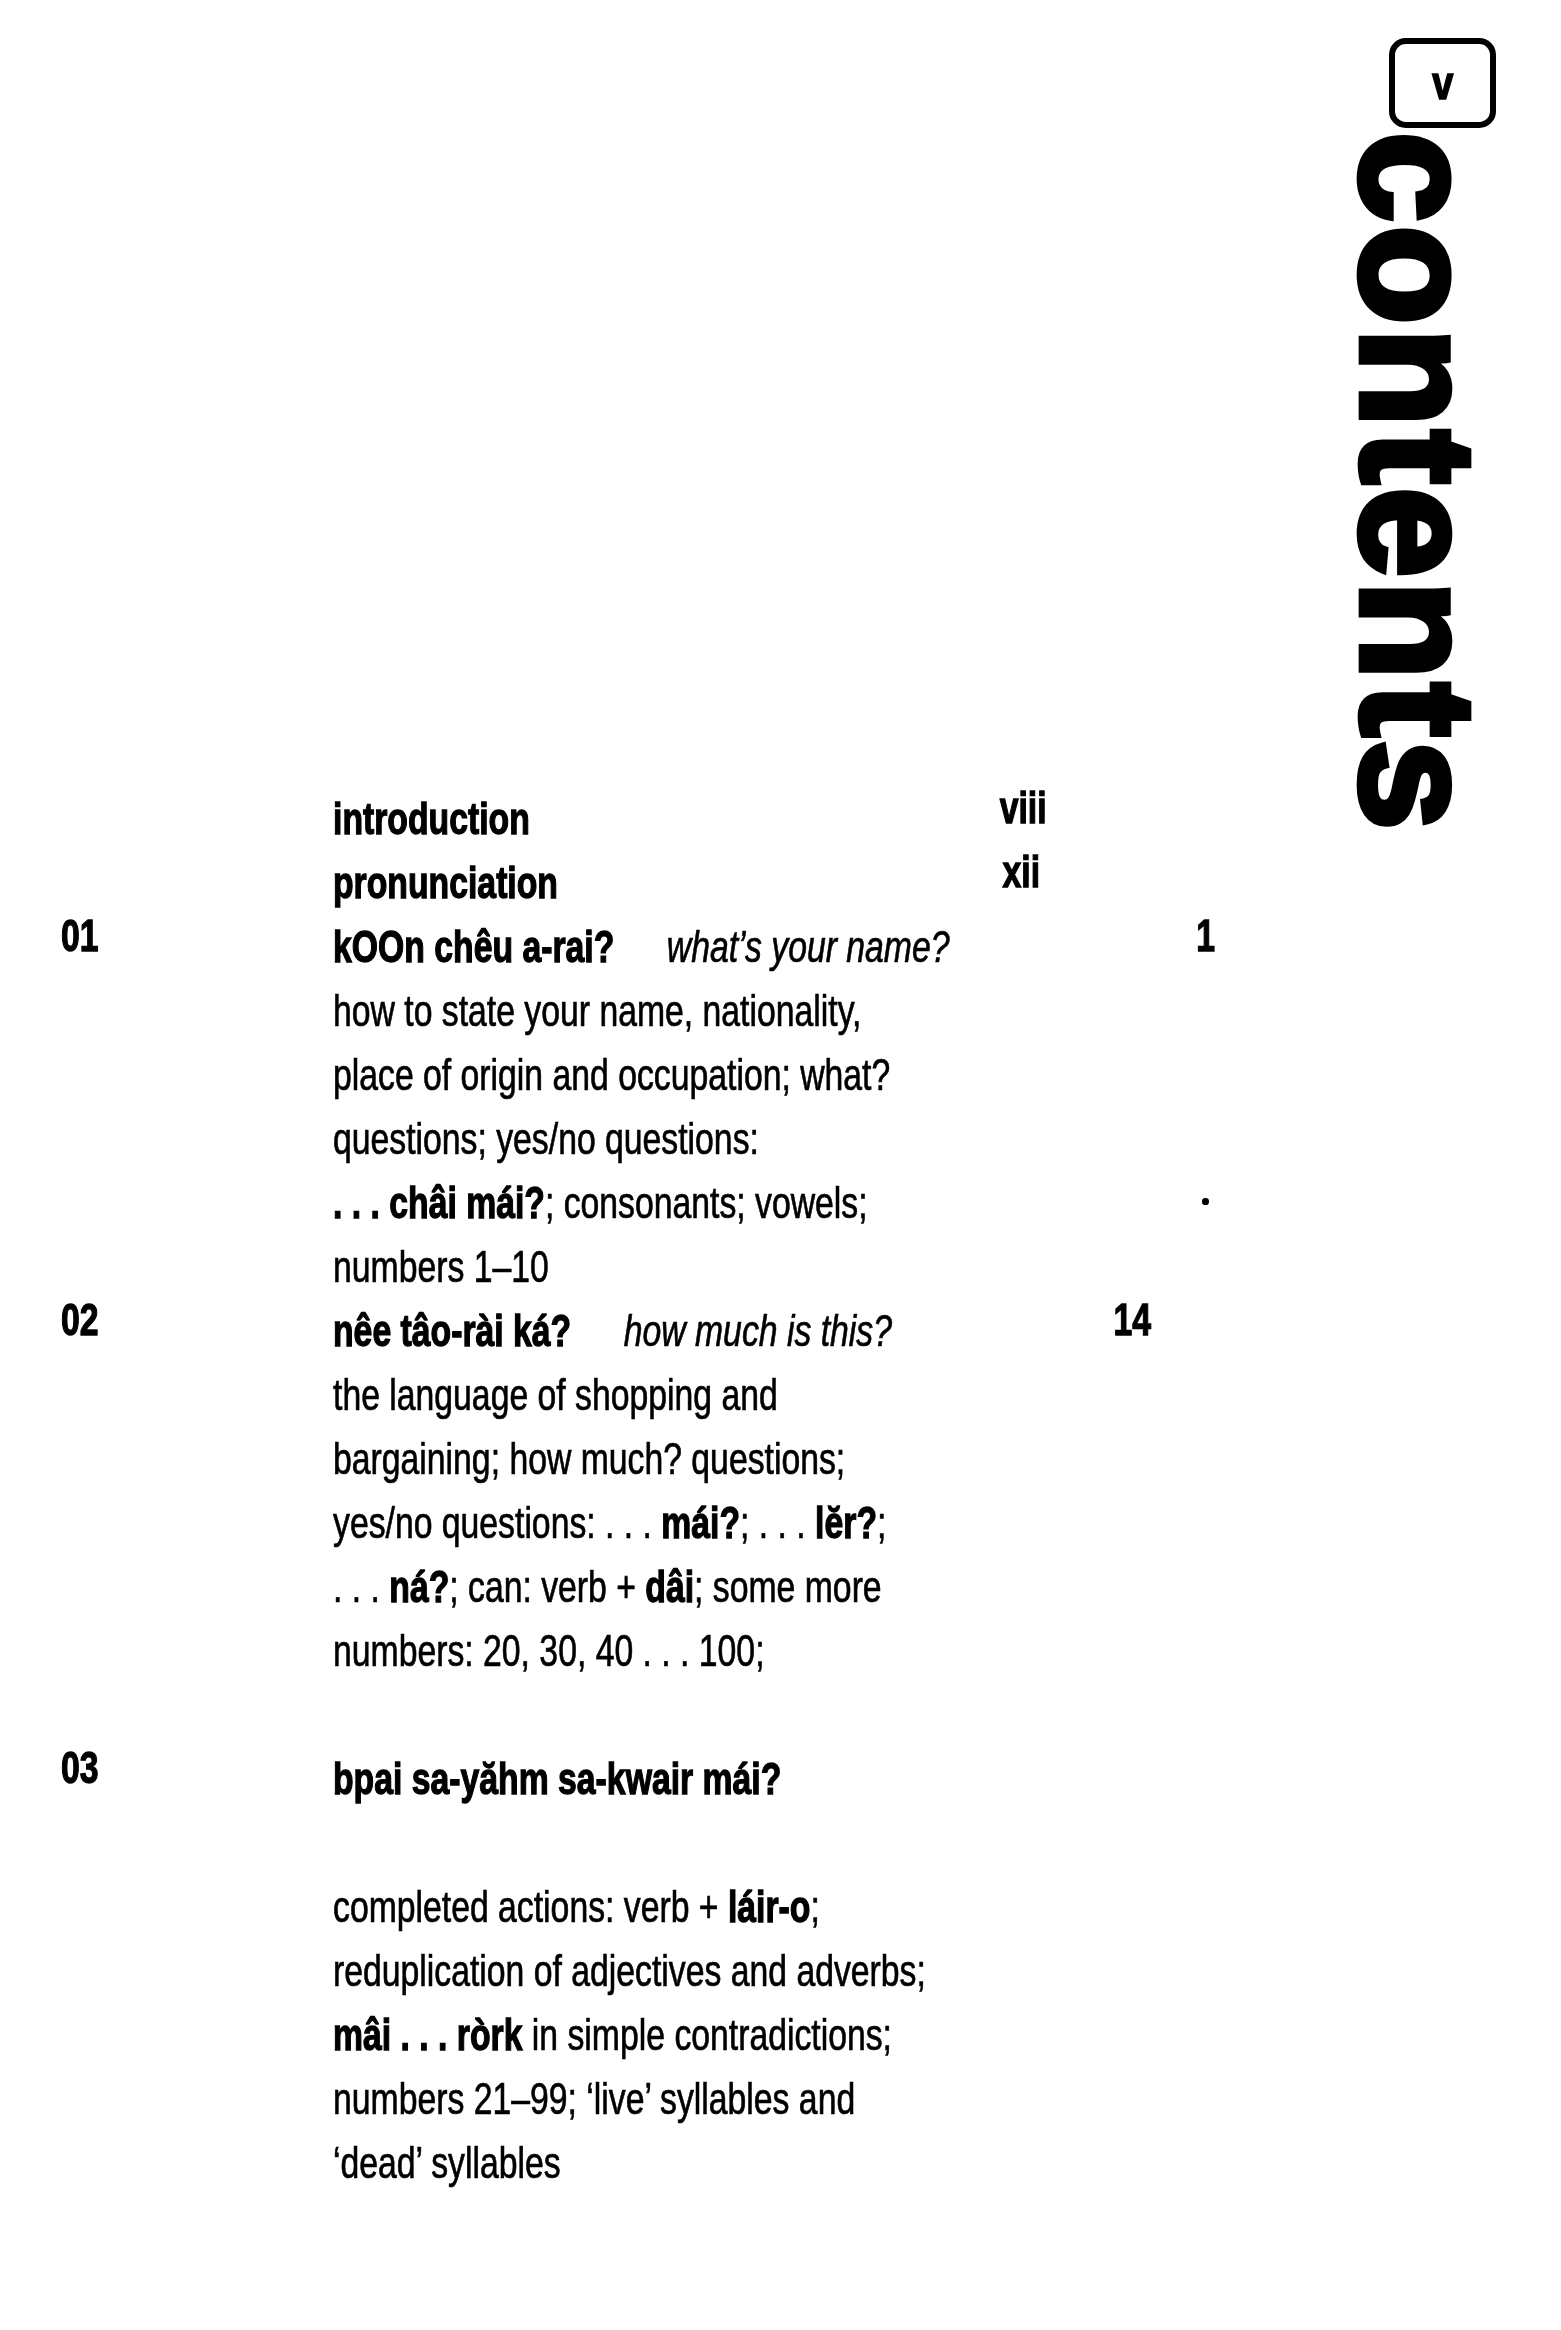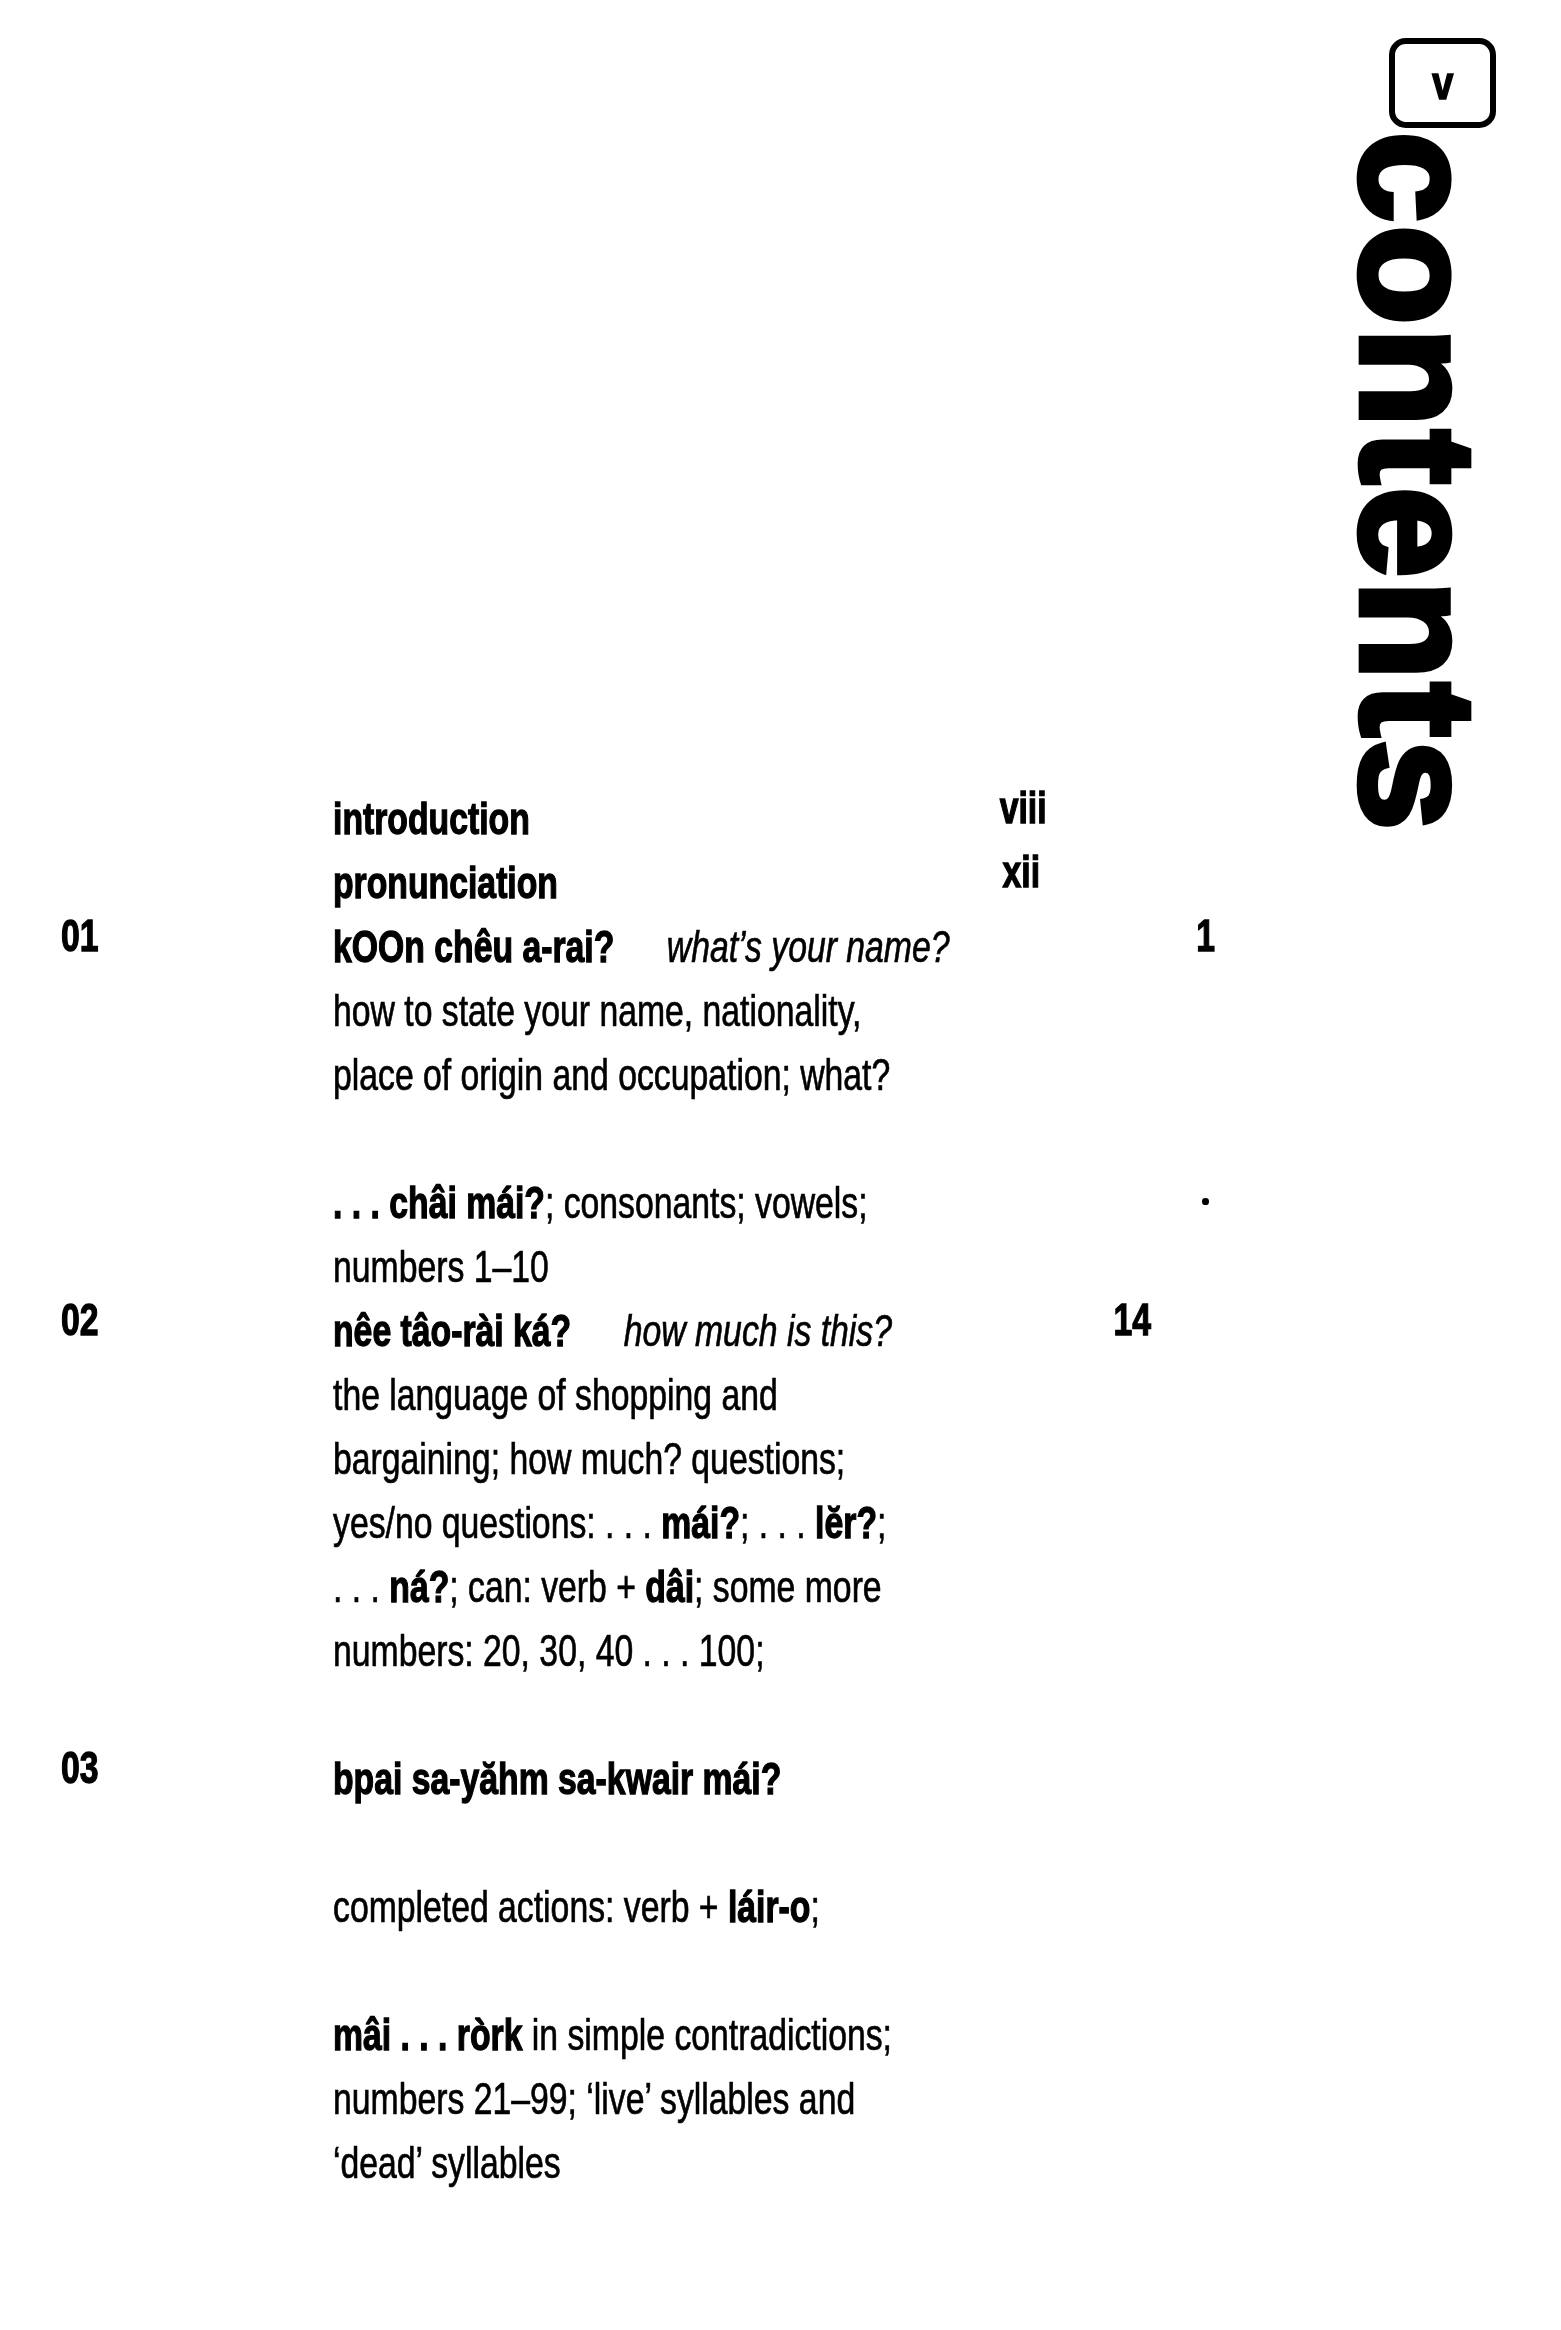--- a/index.html
+++ b/index.html
@@ -109,20 +109,21 @@
         <div class="col-text"><span class="inner"><span class="seg-n">how to state your name, nationality,</span></span></div>
         <div class="col-page"><span class="inner"></span></div>
       </div>
       <div class="row">
         <div class="col-num"><span class="inner"></span></div>
         <div class="col-text"><span class="inner"><span class="seg-n">place of origin and occupation; what?</span></span></div>
         <div class="col-page"><span class="inner"></span></div>
       </div>
       <div class="row">
         <div class="col-num"><span class="inner"></span></div>
+        <div class="col-text"><span class="inner"><span class="seg-n">questions; yes/no questions:</span></span></div>
         <div class="col-page"><span class="inner"></span></div>
       </div>
       <div class="row">
         <div class="col-num"><span class="inner"></span></div>
         <div class="col-text"><span class="inner"><span class="seg-b">. . . châi mái?</span><span class="seg-n">; consonants; vowels;</span></span></div>
         <div class="col-page"><span class="inner"></span></div>
       </div>
       <div class="row">
         <div class="col-num"><span class="inner"></span></div>
         <div class="col-text"><span class="inner"><span class="seg-n">numbers 1–10</span></span></div>
@@ -171,20 +172,21 @@
         <div class="col-num"><span class="inner"></span></div>
         <div class="col-page"><span class="inner"></span></div>
       </div>
       <div class="row">
         <div class="col-num"><span class="inner"></span></div>
         <div class="col-text"><span class="inner"><span class="seg-n">completed actions: verb + </span><span class="seg-b">láir-o</span><span class="seg-n">;</span></span></div>
         <div class="col-page"><span class="inner"></span></div>
       </div>
       <div class="row">
         <div class="col-num"><span class="inner"></span></div>
+        <div class="col-text"><span class="inner"><span class="seg-n">reduplication of adjectives and adverbs;</span></span></div>
         <div class="col-page"><span class="inner"></span></div>
       </div>
       <div class="row">
         <div class="col-num"><span class="inner"></span></div>
         <div class="col-text"><span class="inner"><span class="seg-b">mâi . . . ròrk</span><span class="seg-n"> in simple contradictions;</span></span></div>
         <div class="col-page"><span class="inner"></span></div>
       </div>
       <div class="row">
         <div class="col-num"><span class="inner"></span></div>
         <div class="col-text"><span class="inner"><span class="seg-n">numbers 21–99; ‘live’ syllables and</span></span></div>

